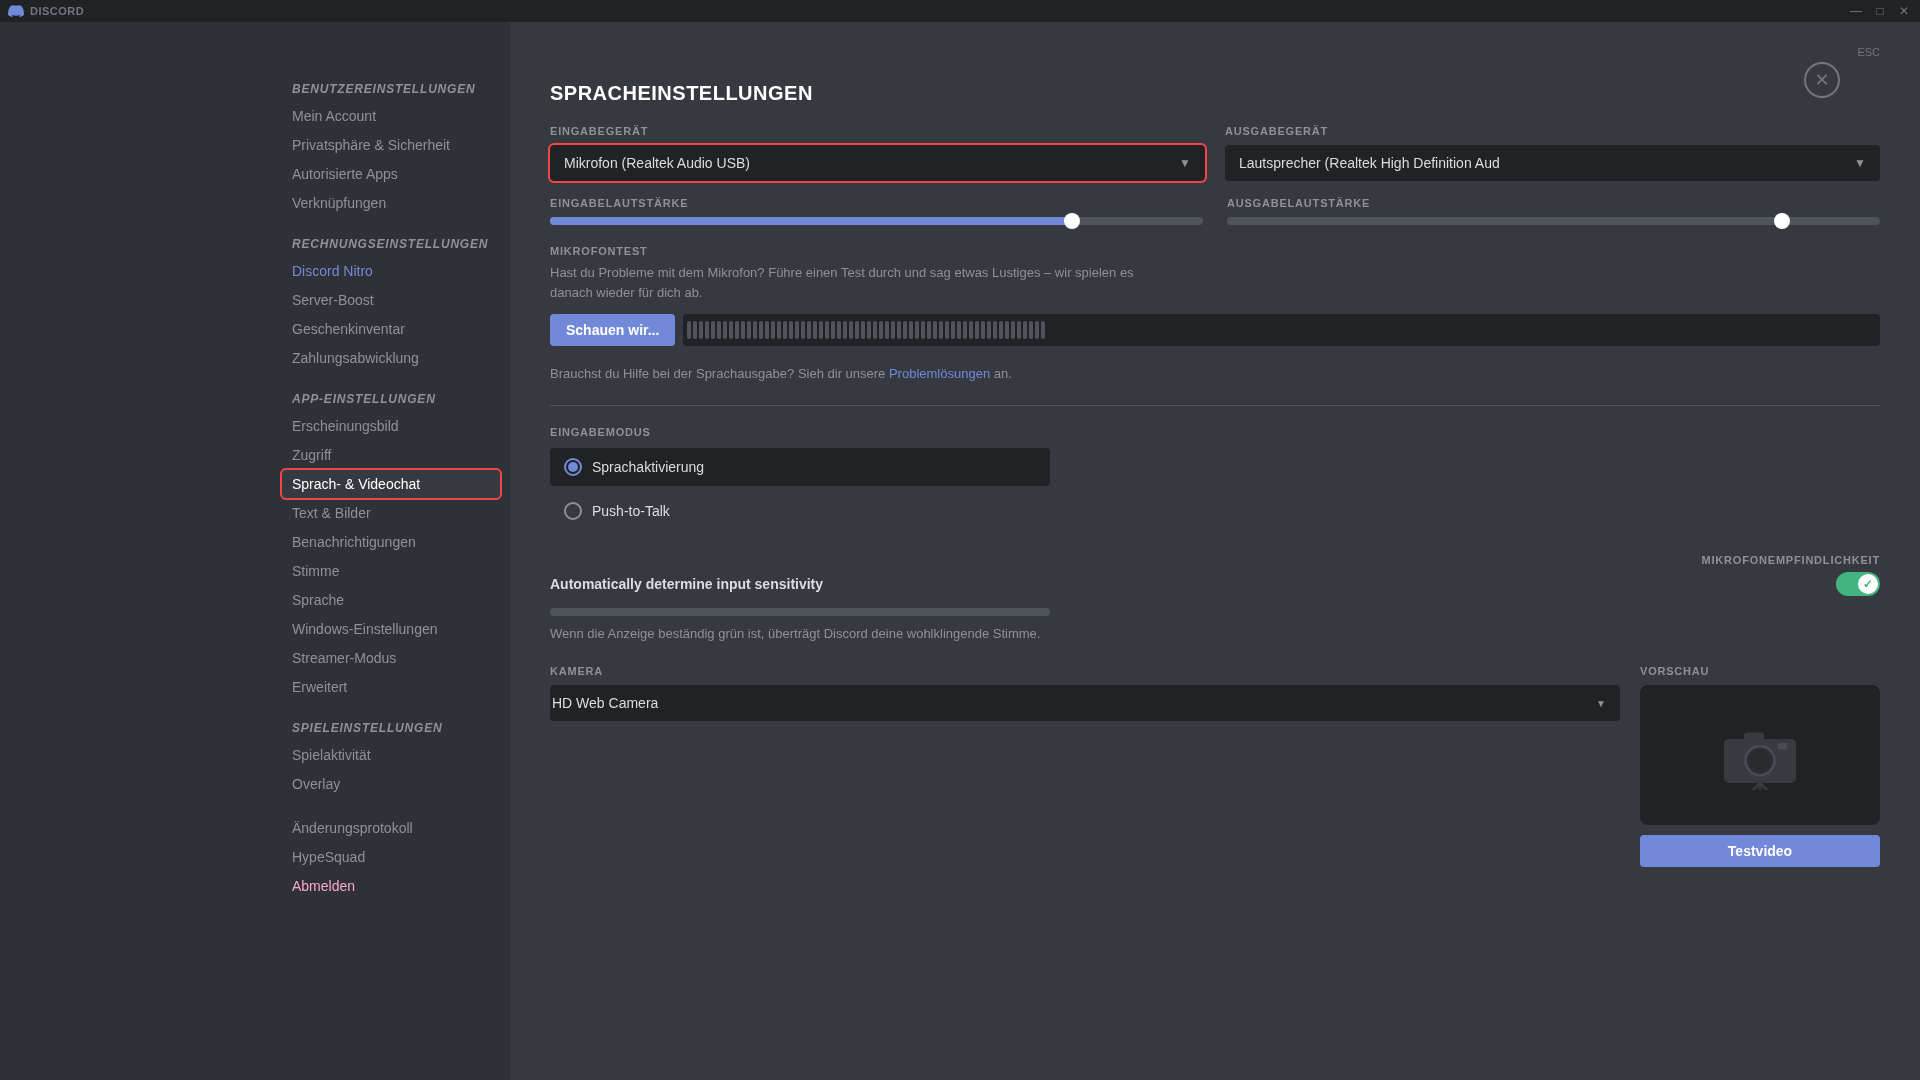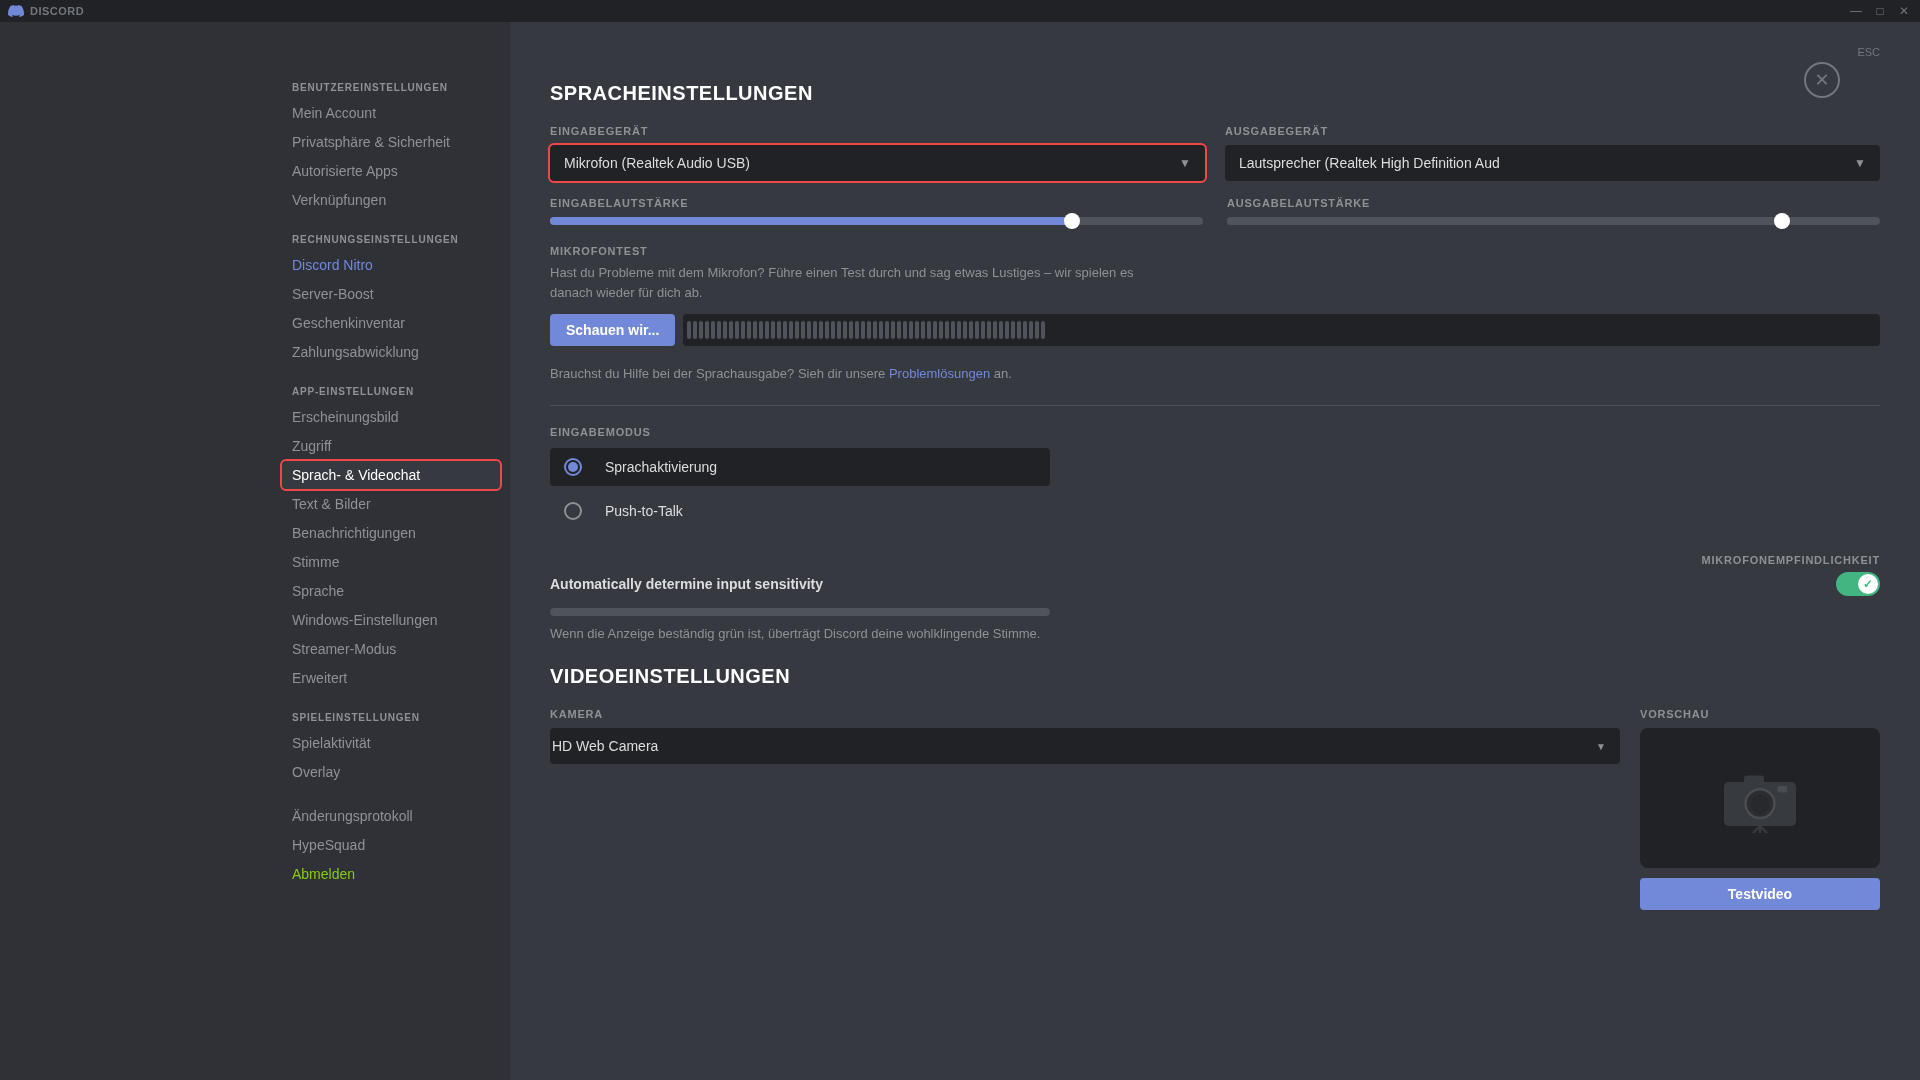--- a/index.html
+++ b/index.html
@@ -67,47 +67,48 @@
       overflow-y: auto;
       flex-shrink: 0;
       display: flex;
       flex-direction: column;
       align-items: flex-end;
     }
     .sidebar-inner {
       width: 218px;
     }
     .sidebar-section-title {
-      font-size: 10px;
+      font-size: 12px;
       font-weight: 700;
       color: #8e9297;
       letter-spacing: 0.8px;
       text-transform: uppercase;
       margin-bottom: 6px;
       margin-top: 20px;
       padding-left: 10px;
+      font-style: italic;
     }
     .sidebar-section-title:first-child { margin-top: 0; }
     .sidebar-item {
       display: block;
       padding: 6px 10px;
       border-radius: 4px;
       cursor: pointer;
       color: #8e9297;
       font-size: 14px;
       font-weight: 500;
       margin-bottom: 1px;
       white-space: nowrap;
     }
     .sidebar-item.active {
       background: #36393f;
       color: #fff;
     }
     .sidebar-item.blue { color: #7289da; }
-    .sidebar-item.red { color: #84cc16; }
+    .sidebar-item.red { color: #f9a8d4; }
     .sidebar-item.highlight-box {
       outline: 2px solid #f04747;
     }
 
     
     .main-content {
       flex: 1;
       background: #36393f;
       padding: 60px 40px 40px 40px;
       overflow-y: auto;
@@ -293,21 +294,21 @@
       font-size: 11px;
       font-weight: 700;
       color: #8e9297;
       letter-spacing: 0.8px;
       text-transform: uppercase;
       margin-bottom: 10px;
     }
     .radio-option {
       display: flex;
       align-items: center;
-      gap: 23px;
+      gap: 10px;
       padding: 10px 14px;
       border-radius: 4px;
       cursor: pointer;
       margin-bottom: 6px;
       width: 500px;
     }
     .radio-option.selected {
       background: #202225;
     }
     .radio-circle {
@@ -665,21 +666,20 @@
           <div class="toggle-thumb">
             <span class="toggle-check">✓</span>
           </div>
         </div>
       </div>
       <div class="sensitivity-bar"></div>
       <div class="sensitivity-note">Wenn die Anzeige beständig grün ist, überträgt Discord deine wohlklingende Stimme.</div>
     </div>
 
     <div class="video-section">
-      <div class="section-title">VIDEOEINSTELLUNGEN</div>
       <div class="video-row">
         <div class="camera-col">
           <div class="col-label">KAMERA</div>
           <div class="select-wrapper">
             <select>
               <option>HD Web Camera</option>
             </select>
           </div>
         </div>
         <div class="preview-col">

